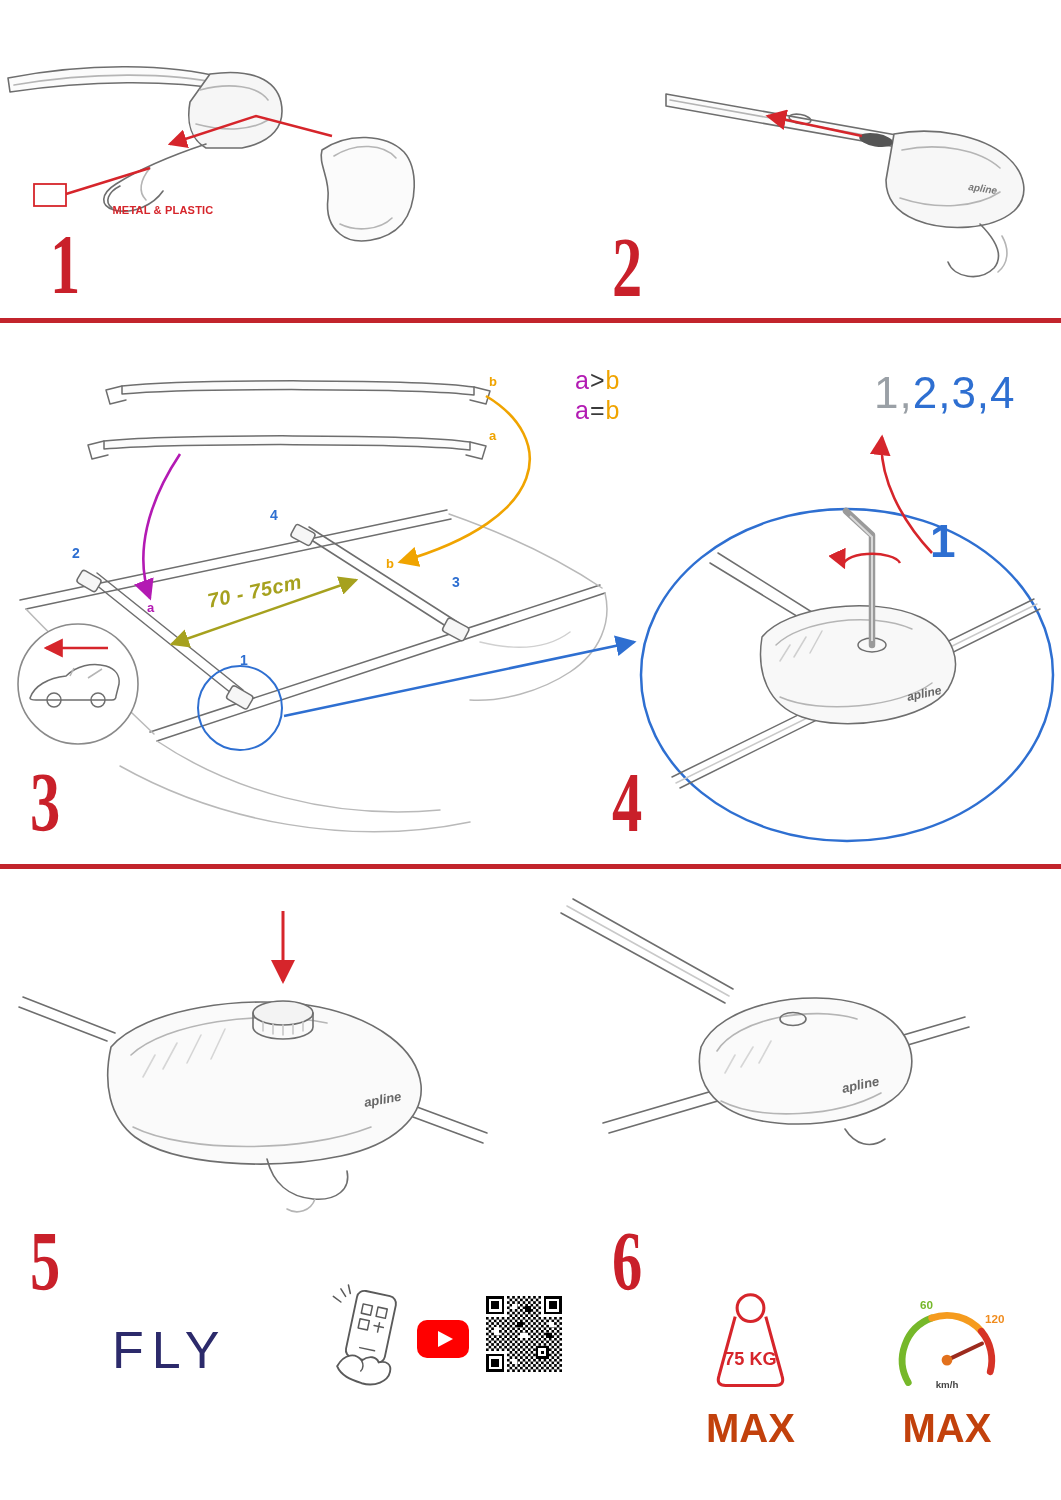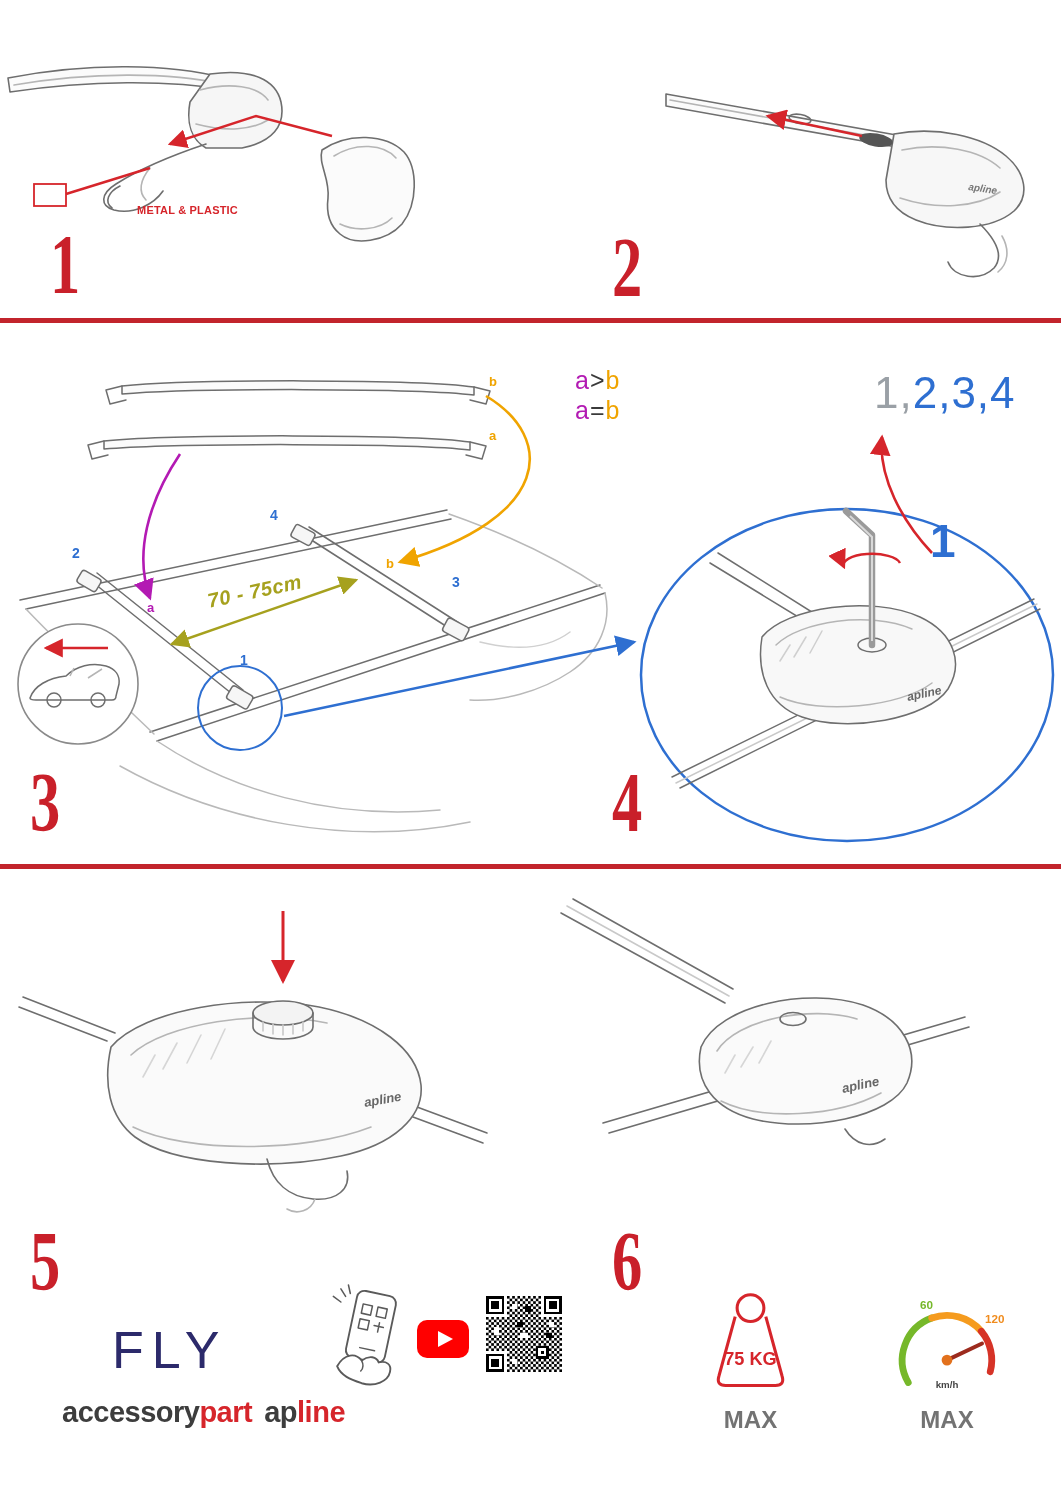--- a/index.html
+++ b/index.html
@@ -2,36 +2,36 @@
 <html><head>
 <meta charset="utf-8">
 <style>
   *{margin:0;padding:0;box-sizing:border-box}
   html,body{background:#eaeaea}
   body{font-family:"Liberation Sans",sans-serif}
   .page{position:relative;width:1061px;height:1500px;background:#ffffff;margin:0 auto;overflow:hidden}
   .abs{position:absolute}
   .step-num{position:absolute;font-family:"Liberation Serif",serif;font-weight:700;font-size:84px;line-height:.95;color:#c9202a;transform:scaleX(.72);transform-origin:left top}
   .divider{position:absolute;left:0;width:100%;height:5px;background:#c2242c}
-  .specs{position:absolute;left:88px;top:204px;width:150px;text-align:right}
+  .specs{position:absolute;left:88px;top:204px;width:150px;text-align:center}
   .material{color:#d6252b;font-weight:700;font-size:11px;margin-bottom:4px;letter-spacing:.2px}
   .models div{color:#45398c;font-weight:700;font-size:8.5px;line-height:11px;letter-spacing:.2px}
   .lbl{position:absolute;font-weight:700;font-size:14px}
   .blue{color:#2e6fd1}.orange{color:#f0a400}.purple{color:#b31ab3}
   .formula{position:absolute;font-size:25px;font-weight:400;letter-spacing:1px}
   .formula .op{color:#3a3a3a}
   .distance{position:absolute;left:208px;top:590px;color:#a6a11e;font-size:20px;font-weight:700;font-style:italic;transform:rotate(-12deg);transform-origin:left center;letter-spacing:.5px}
   .sequence{position:absolute;left:874px;top:368px;font-size:44px;font-weight:400;letter-spacing:1px}
   .seq-gray{color:#9aa0a6}
   .first-foot{position:absolute;left:930px;top:514px;font-size:46px;font-weight:700;color:#2e6fd1}
   .fly{position:absolute;left:112px;top:1320px;font-size:52px;font-weight:400;letter-spacing:8px;color:#2c2a6b}
   .wordmark{position:absolute;left:62px;top:1396px;font-size:29px;font-weight:700;letter-spacing:-.5px;color:#3d3d3d}
   .wordmark .red{color:#d6252b}
   .wordmark .gap{display:inline-block;width:12px}
-  .max{position:absolute;font-size:24px;font-weight:700;color:#737373;text-align:center}
+  .max{position:absolute;font-size:40px;font-weight:700;color:#c2410c;text-align:center}
 </style>
 </head>
 <body>
 
 <div class="page">
 
   <svg width="0" height="0" style="position:absolute" aria-hidden="true">
     <defs>
       <marker id="mRed" markerWidth="8" markerHeight="8" refX="7" refY="4" orient="auto-start-reverse">
           <path d="M0,0 L8,4 L0,8 Z" fill="#d6252b"></path>
@@ -208,21 +208,20 @@
       <path d="M176,216 C216,236 292,232 336,208" stroke="#b5b5b5"></path>
       <path d="M190,170 l-10,18 M208,162 l-12,20 M226,156 l-12,22" stroke="#d6d6d6"></path>
       <ellipse cx="248" cy="134" rx="13" ry="6.5"></ellipse>
       <path d="M300,244 C310,260 326,264 340,254"></path>
     </g>
     <text x="298" y="208" font-size="13" font-style="italic" font-weight="bold" fill="#666" transform="rotate(-12 298 208)">apline</text>
   </svg>
   <div class="step-num" style="left:612px;top:1222px">6</div>
 
   <div class="fly">FLY</div>
-  <div class="wordmark"><span>accessory</span><span class="red">part</span><span class="gap"></span><span>ap</span><span class="red">line</span></div>
 
   <svg class="abs" style="left:322px;top:1282px" width="85" height="108" viewBox="0 0 90 112">
     <g stroke="#5a5a5a" stroke-width="2" fill="#ffffff" stroke-linecap="round" stroke-linejoin="round">
       <g transform="rotate(12 50 50)">
         <rect x="30" y="10" width="42" height="72" rx="8"></rect>
         <rect x="38" y="24" width="10" height="10" fill="none" stroke-width="1.6"></rect>
         <rect x="54" y="24" width="10" height="10" fill="none" stroke-width="1.6"></rect>
         <rect x="38" y="40" width="10" height="10" fill="none" stroke-width="1.6"></rect>
         <path d="M54,44 h10 M59,40 v10" stroke-width="1.6" fill="none"></path>
         <path d="M44,70 h16" stroke-width="1.6" fill="none"></path>

